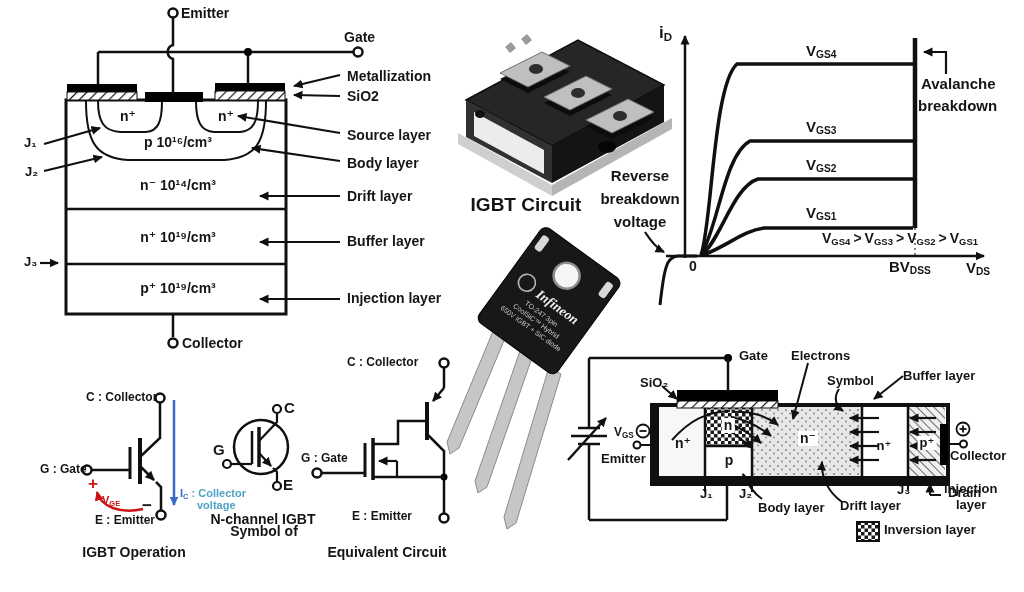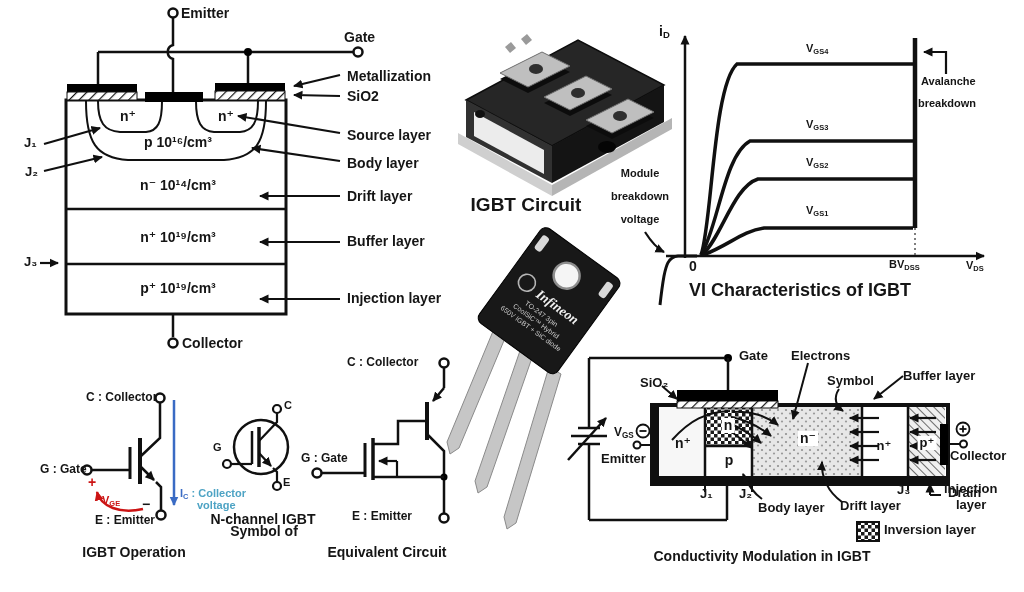--- a/index.html
+++ b/index.html
@@ -3,21 +3,21 @@
 <meta charset="utf-8">
 <style>
   html,body{margin:0;padding:0;background:#fff;}
   .stage{position:relative;width:1024px;height:592px;background:#fff;overflow:hidden;
          font-family:"Liberation Sans","DejaVu Sans",sans-serif;}
   svg.art{position:absolute;left:0;top:0;}
   .l{position:absolute;font-weight:bold;color:#151515;white-space:nowrap;line-height:1.05;
      font-family:"Liberation Sans","DejaVu Sans",sans-serif;}
   .c{transform:translateX(-50%);}
   .f11{font-size:11px}.f12{font-size:12px}.f13{font-size:13px}.f14{font-size:14px}
-  .f15{font-size:11px}.f17{font-size:14px}.f18{font-size:18px}.f19{font-size:19px}.f20{font-size:20px}
+  .f15{font-size:15px}.f17{font-size:17px}.f18{font-size:18px}.f19{font-size:19px}.f20{font-size:20px}
   .serif{font-family:"Liberation Serif","DejaVu Serif",serif;}
   .red{color:#cc1414}.blue{color:#3a6bc4}.teal{color:#4da3c4}
   .l sub{font-size:68%;vertical-align:-0.22em;}
   .chip{background:#fff;padding:0 2px;}
   .gt{margin:0 3px;}
 </style>
 </head>
 <body>
 
 <div class="stage">
@@ -281,27 +281,29 @@
 
 <div class="l f19 c" style="left:526px;top:195px">IGBT Circuit</div>
 
 <div class="l f17" style="left:659px;top:24px"><span>i</span><sub>D</sub></div>
 <div class="l f15" style="left:806px;top:43px"><span>V</span><sub>GS4</sub></div>
 <div class="l f15" style="left:806px;top:119px"><span>V</span><sub>GS3</sub></div>
 <div class="l f15" style="left:806px;top:157px"><span>V</span><sub>GS2</sub></div>
 <div class="l f15" style="left:806px;top:205px"><span>V</span><sub>GS1</sub></div>
 <div class="l f15" style="left:921px;top:76px">Avalanche</div>
 <div class="l f15" style="left:918px;top:98px">breakdown</div>
-<div class="l f15 c" style="left:640px;top:168px">Module</div>
+<div class="l f15 c" style="left:640px;top:168px">Reverse</div>
 <div class="l f15 c" style="left:640px;top:191px">breakdown</div>
 <div class="l f15 c" style="left:640px;top:214px">voltage</div>
+<div class="l f14" style="left:822px;top:231px">
+  <span>V</span><sub>GS4</sub><span class="gt">&gt;</span><span>V</span><sub>GS3</sub><span class="gt">&gt;</span><span>V</span><sub>GS2</sub><span class="gt">&gt;</span><span>V</span><sub>GS1</sub>
+</div>
 <div class="l f14" style="left:689px;top:259px">0</div>
 <div class="l f15" style="left:889px;top:259px"><span>BV</span><sub>DSS</sub></div>
 <div class="l f15" style="left:966px;top:260px"><span>V</span><sub>DS</sub></div>
-<div class="l f18 c" style="left:800px;top:281px">VI Characteristics of IGBT</div>
 
 <div class="l f12" style="left:86px;top:391px">C : Collector</div>
 <div class="l f12" style="left:40px;top:463px">G : Gate</div>
 <div class="l f17 red" style="left:88px;top:475px">+</div>
 <div class="l f11 red" style="left:102px;top:495px"><span>V</span><sub>GE</sub></div>
 <div class="l f17" style="left:142px;top:497px">−</div>
 <div class="l f11" style="left:180px;top:488px"><span class="blue">I</span><sub class="blue">C</sub><span class="teal"> : Collector</span></div>
 <div class="l f11 teal" style="left:197px;top:500px">voltage</div>
 <div class="l f12" style="left:95px;top:514px">E : Emitter</div>
 <div class="l f14 c" style="left:134px;top:545px">IGBT Operation</div>
@@ -333,15 +335,14 @@
 <div class="l f13" style="left:700px;top:487px">J₁</div>
 <div class="l f13" style="left:739px;top:487px">J₂</div>
 <div class="l f13" style="left:897px;top:483px">J₃</div>
 <div class="l f13" style="left:758px;top:501px">Body layer</div>
 <div class="l f13" style="left:840px;top:499px">Drift layer</div>
 <div class="l f13" style="left:950px;top:449px">Collector</div>
 <div class="l f13" style="left:948px;top:486px">Drain</div>
 <div class="l f13" style="left:944px;top:482px">injection</div>
 <div class="l f13" style="left:956px;top:498px">layer</div>
 <div class="l f13" style="left:884px;top:523px">Inversion layer</div>
-<div class="l f17 c" style="left:762px;top:549px">Conductivity Modulation in IGBT</div>
 
 </div>
 
 </body></html>

